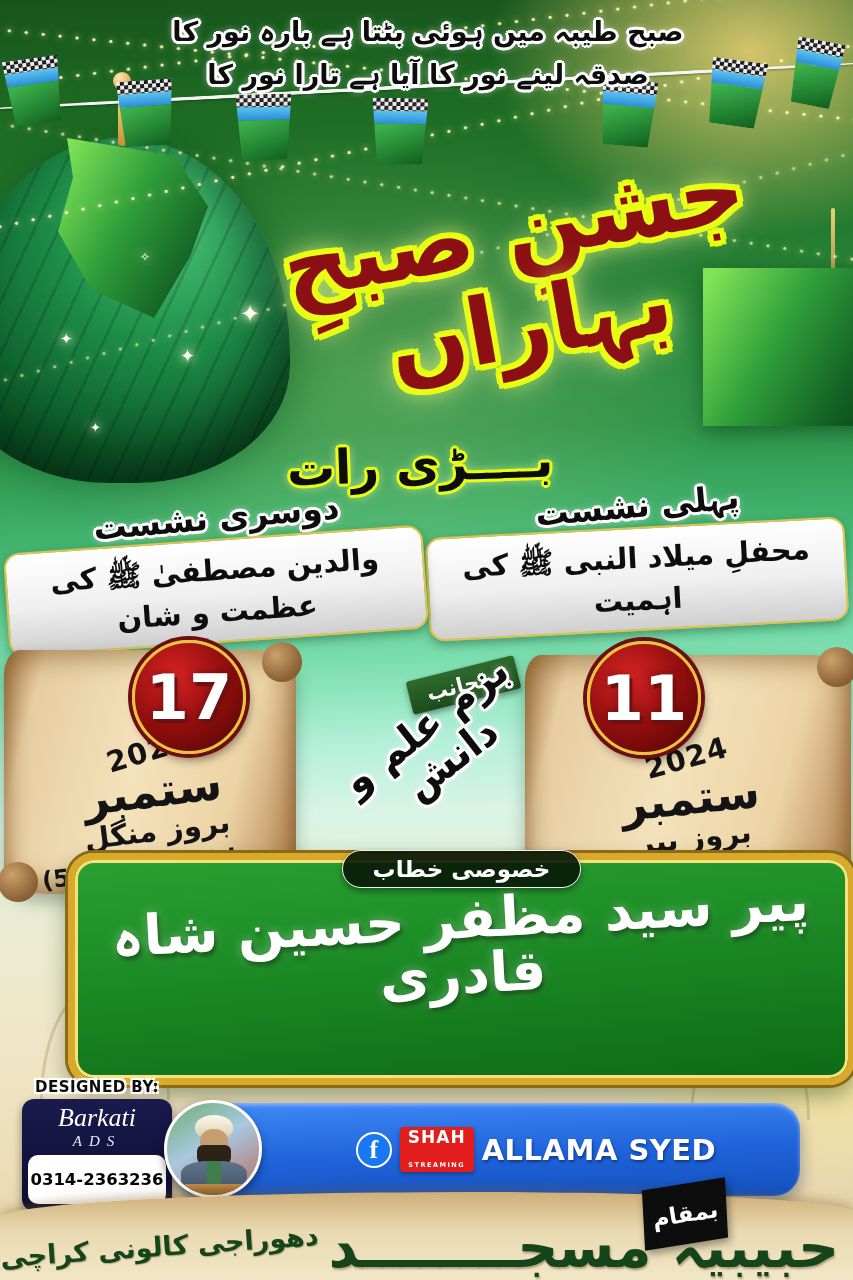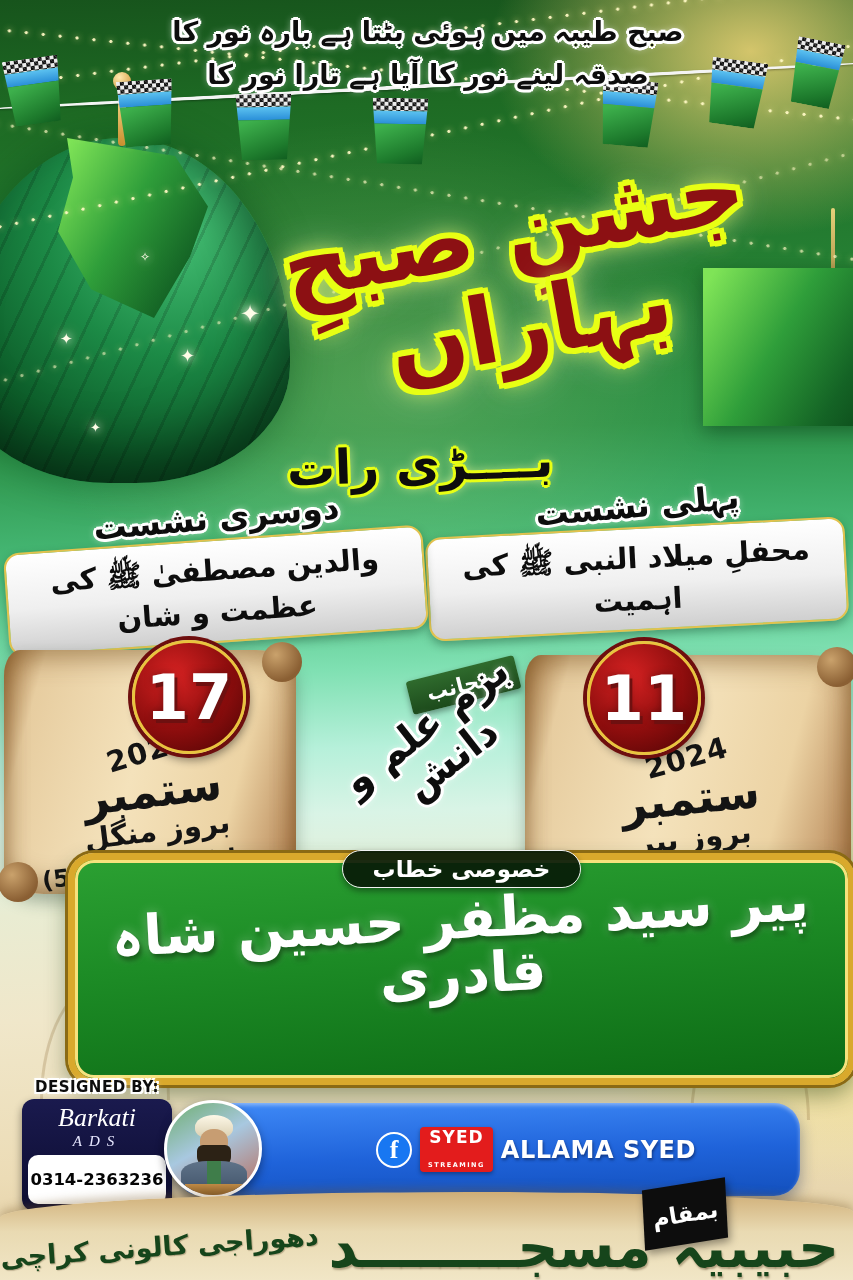--- a/index.html
+++ b/index.html
@@ -134,21 +134,21 @@
     box-shadow:0 8px 16px rgba(20,40,90,.4), inset 0 2px 4px rgba(255,255,255,.45);
     display:flex; flex-direction:column; align-items:center; justify-content:center; padding-left:96px; color:#fff;}
   .livebar .row{display:flex; align-items:center; gap:8px;}
   .fbc{width:36px; height:36px; border-radius:50%; background:#1877f2; border:2.5px solid #fff;
     display:flex; align-items:center; justify-content:center;
     font-family:"Liberation Serif","DejaVu Serif",serif; font-weight:bold; font-size:26px; color:#fff; line-height:1;}
   .livebadge{background:#e31c1c; border-radius:4px; padding:2px 8px 3px; text-align:center; line-height:1;
     box-shadow:0 2px 4px rgba(0,0,0,.35);}
   .livebadge .l1{font-size:17px; font-weight:bold; letter-spacing:1px;}
   .livebadge .l2{font-size:6.5px; font-weight:bold; letter-spacing:1.5px; margin-top:16px;}
-  .livebar .n1{font-size:24px; font-weight:bold; letter-spacing:.5px; text-shadow:1px 2px 3px rgba(10,30,80,.6);}
+  .livebar .n1{font-size:29px; font-weight:bold; letter-spacing:.5px; text-shadow:1px 2px 3px rgba(10,30,80,.6);}
   .livebar .n2{font-size:34px; font-weight:bold; letter-spacing:.5px; margin-top:-2px; text-shadow:1px 2px 3px rgba(10,30,80,.6);}
   .photo{position:absolute; left:-12px; top:-3px; width:98px; height:98px; border-radius:50%; border:3.5px solid #fff;
     background:linear-gradient(150deg,#6fae6f 0%,#a8c8e0 45%,#b86a5a 100%); overflow:hidden;
     box-shadow:0 5px 10px rgba(0,0,0,.4);}
   .photo .turb{position:absolute; left:28px; top:12px; width:38px; height:24px; background:linear-gradient(#fdf8e8,#d8cdae);
     border-radius:50% 50% 42% 42%;}
   .photo .face{position:absolute; left:33px; top:26px; width:28px; height:26px; background:#c79d72; border-radius:46%;}
   .photo .beard{position:absolute; left:30px; top:42px; width:34px; height:24px; background:#2c2215; border-radius:6px 6px 50% 50%;}
   .photo .body{position:absolute; left:14px; top:58px; width:66px; height:30px; background:linear-gradient(#5f7389,#44566c); border-radius:40% 40% 0 0;}
   .photo .scarf{position:absolute; left:40px; top:58px; width:14px; height:26px; background:#3f7d4a;}
@@ -310,21 +310,21 @@
       <div class="turb"></div>
       <div class="face"></div>
       <div class="beard"></div>
       <div class="body"></div>
       <div class="scarf"></div>
       <div class="desk"></div>
     </div>
     <div class="row">
       <div class="fbc">f</div>
       <div class="livebadge">
-        <div class="l1">SYED</div>
+        <div class="l1">SHAH</div>
         <div class="l2">STREAMING</div>
       </div>
       <div class="n1">ALLAMA SYED</div>
     </div>
   </div>
 
   <div class="abs strip"></div>
   <div class="abs venue-badge">
     <span class="rtl">بمقام</span>
   </div>

